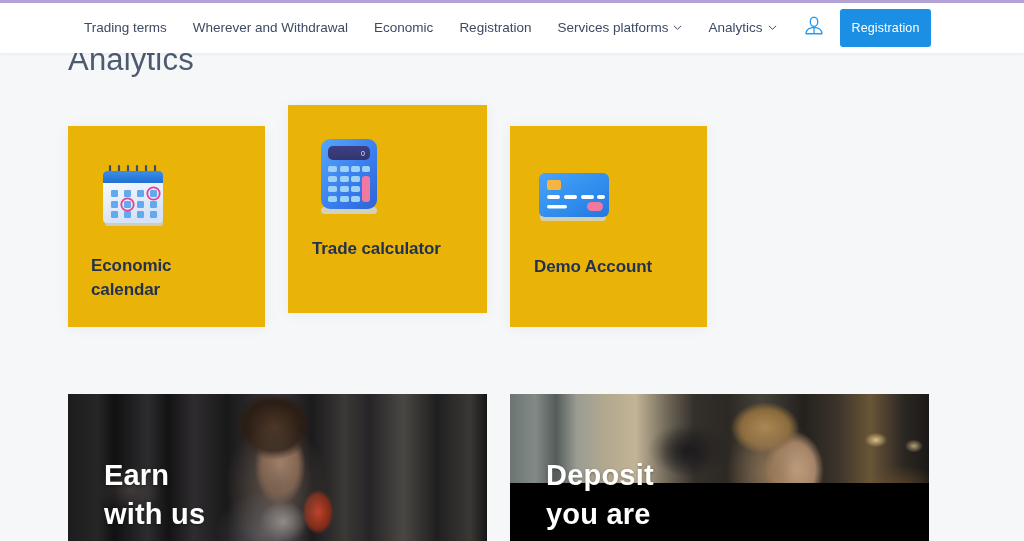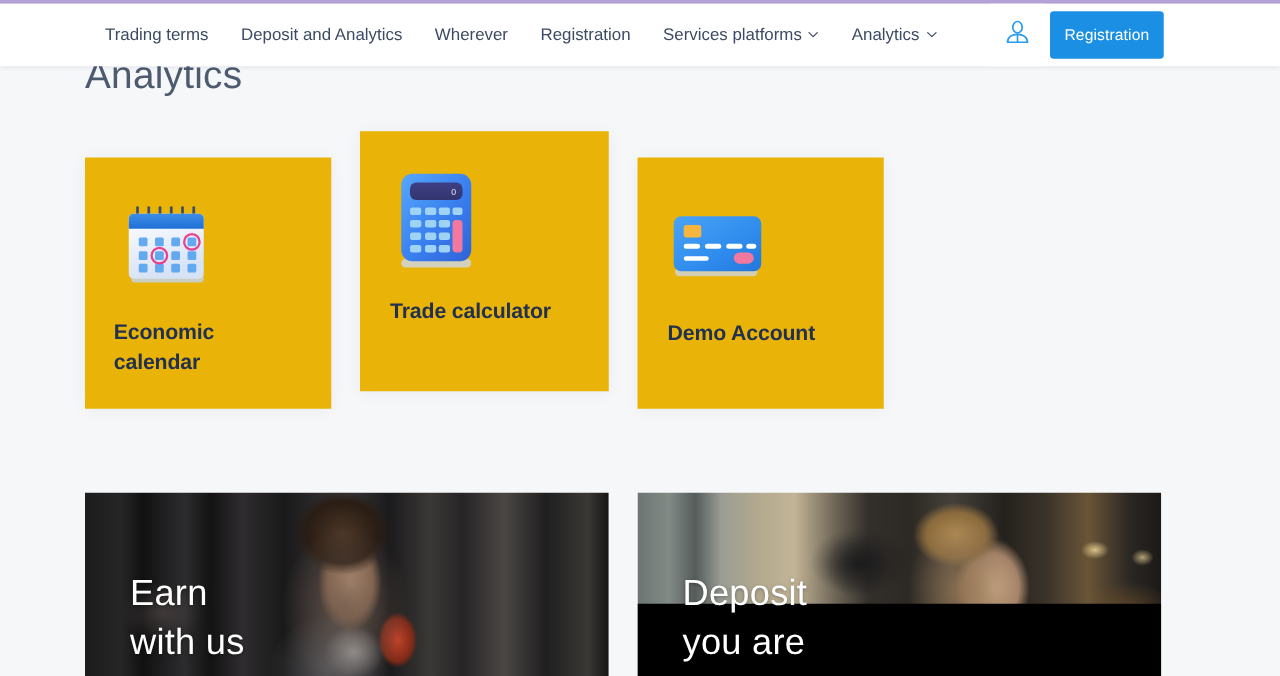--- a/index.html
+++ b/index.html
@@ -88,21 +88,21 @@
   
   .banner {
     position: absolute; top: 394px; height: 147px;
     overflow: hidden;
   }
   .banner-left  { left: 68px;  width: 419px; }
   .banner-right { left: 510px; width: 419px; }
   .banner-photo { position: absolute; inset: 0; overflow: hidden; }
   .banner-title {
     position: absolute; left: 36px; top: 62px;
-    font-size: 29px; font-weight: 400; color: #ffffff;
+    font-size: 29px; font-weight: 700; color: #ffffff;
     line-height: 1.33; letter-spacing: .2px;
     z-index: 6; white-space: pre-line;
     text-shadow: 0 1px 3px rgba(0,0,0,.35);
   }
   .black-band {
     position: absolute; left: 0; top: 89px; width: 419px; height: 58px;
     background: #000000; z-index: 4;
   }
 
   
@@ -152,25 +152,25 @@
 
   <div class="header">
 
     <nav class="nav">
 
       <div class="nav-item">
         <span>Trading terms</span>
       </div>
 
       <div class="nav-item">
-        <span>Deposit and Analytics</span>
-      </div>
-
-      <div class="nav-item">
-        <span>Wherever</span>
+        <span>Wherever and Withdrawal</span>
+      </div>
+
+      <div class="nav-item">
+        <span>Economic</span>
       </div>
 
       <div class="nav-item">
         <span>Registration</span>
       </div>
 
       <div class="nav-item">
         <span>Services platforms</span>
         <span class="caret">
           <svg viewBox="0 0 10 10" width="9" height="9">

